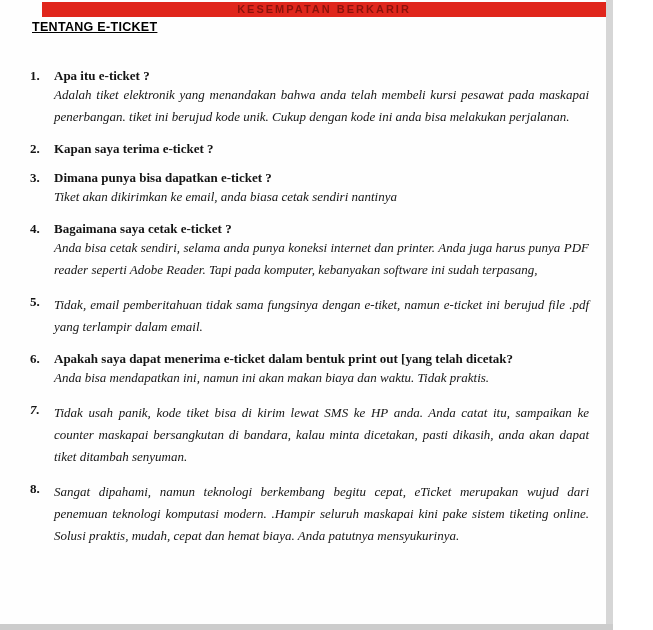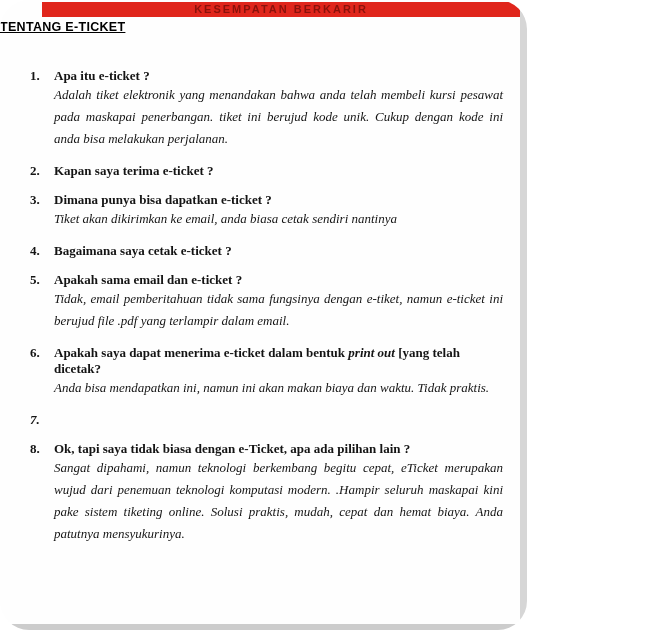--- a/index.html
+++ b/index.html
@@ -2,27 +2,26 @@
 <html><head>
 <meta charset="utf-8">
 <style>
   html, body {
     margin: 0;
     padding: 0;
     background: #ffffff;
   }
   .page {
     position: relative;
-    width: 527px;
+    width: 613px;
     height: 630px;
     background: #fefefe;
     overflow: hidden;
     font-family: "Liberation Serif", serif;
     color: #141414;
-    border-radius: 29px;
   }
   .edge-right {
     position: absolute;
     top: 0; right: 0;
     width: 7px; height: 630px;
     background: #d6d6d6;
   }
   .edge-bottom {
     position: absolute;
     left: 0; bottom: 0;
@@ -44,20 +43,21 @@
   }
   .page-title {
     display: inline-block;
     margin: 3px 0 0 0;
     font-family: "Liberation Sans", sans-serif;
     font-weight: bold;
     font-size: 12.5px;
     letter-spacing: 0.3px;
     text-decoration: underline;
     color: #000000;
+    padding-left: 32px;
   }
   .faq-list {
     margin: 33px 22px 0 30px;
   }
   .faq-item {
     display: flex;
     margin-bottom: 13px;
   }
   .faq-num {
     flex: 0 0 24px;
@@ -75,21 +75,21 @@
     font-weight: bold;
   }
   .faq-answer {
     font-size: 13px;
     line-height: 22px;
     font-style: italic;
     text-align: justify;
     padding-right: 2px;
   }
   .q-bold { font-weight: bold; }
-  .q-bold-italic { font-weight: bold; font-style: italic; }
+  .q-bold-italic { font-weight: bold; }
 </style>
 </head>
 <body>
 
 <div class="page">
 
   <div class="banner">KESEMPATAN BERKARIR</div>
 
   <div>
     <span class="page-title">TENTANG E-TICKET</span>
@@ -116,49 +116,49 @@
     <div class="faq-body">
       <div class="faq-question"><span class="q-bold">Dimana punya bisa dapatkan e-ticket ?</span></div>
       <div class="faq-answer">Tiket akan dikirimkan ke email, anda biasa cetak sendiri nantinya</div>
     </div>
   </div>
 
   <div class="faq-item">
     <div class="faq-num">4.</div>
     <div class="faq-body">
       <div class="faq-question"><span class="q-bold">Bagaimana saya cetak e-ticket ?</span></div>
+      <div class="faq-answer">Anda bisa cetak sendiri, selama anda punya koneksi internet dan printer. Anda juga harus punya PDF reader seperti Adobe Reader. Tapi pada komputer, kebanyakan software ini sudah terpasang,</div>
     </div>
   </div>
 
   <div class="faq-item">
     <div class="faq-num">5.</div>
     <div class="faq-body">
-      <div class="faq-question"><span class="q-bold">Apakah sama email dan e-ticket ?</span></div>
       <div class="faq-answer">Tidak, email pemberitahuan tidak sama fungsinya dengan e-tiket, namun e-ticket ini berujud file .pdf yang terlampir dalam email.</div>
     </div>
   </div>
 
   <div class="faq-item">
     <div class="faq-num">6.</div>
     <div class="faq-body">
       <div class="faq-question"><span class="q-bold">Apakah saya dapat menerima e-ticket dalam bentuk </span><span class="q-bold-italic">print out </span><span class="q-bold">[yang telah dicetak?</span></div>
       <div class="faq-answer">Anda bisa mendapatkan ini, namun ini akan makan biaya dan waktu. Tidak praktis.</div>
     </div>
   </div>
 
   <div class="faq-item">
     <div class="faq-num" style="font-style: italic;">7.</div>
     <div class="faq-body">
+      <div class="faq-answer">Tidak usah panik, kode tiket bisa di kirim lewat SMS ke HP anda. Anda catat itu,  sampaikan ke counter maskapai bersangkutan di bandara, kalau minta dicetakan, pasti dikasih, anda akan dapat tiket  ditambah senyuman.</div>
     </div>
   </div>
 
   <div class="faq-item">
     <div class="faq-num">8.</div>
     <div class="faq-body">
-      <div class="faq-question"><span class="q-bold">Ok, tapi saya tidak biasa dengan e-Ticket, apa ada pilihan lain ?</span></div>
       <div class="faq-answer">Sangat dipahami, namun teknologi berkembang begitu cepat, eTicket merupakan wujud dari penemuan teknologi komputasi modern. .Hampir seluruh maskapai kini pake sistem tiketing online. Solusi praktis, mudah, cepat dan hemat biaya. Anda patutnya mensyukurinya.</div>
     </div>
   </div>
 </div>
 
   <div class="edge-right"></div>
   <div class="edge-bottom"></div>
 </div>
 
 </body></html>

